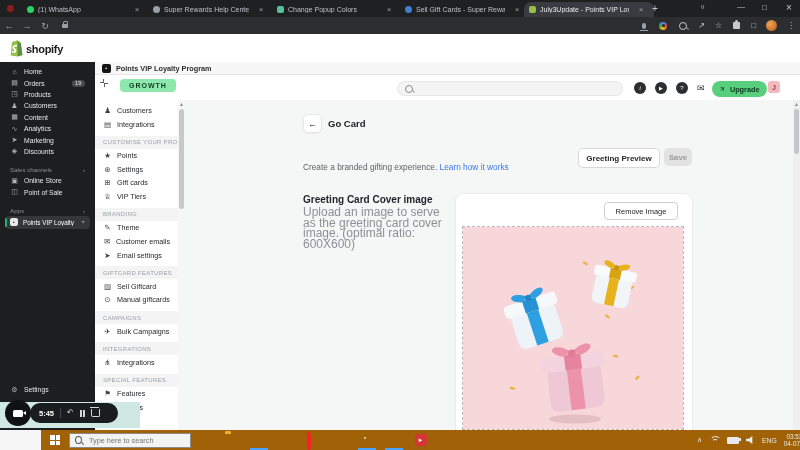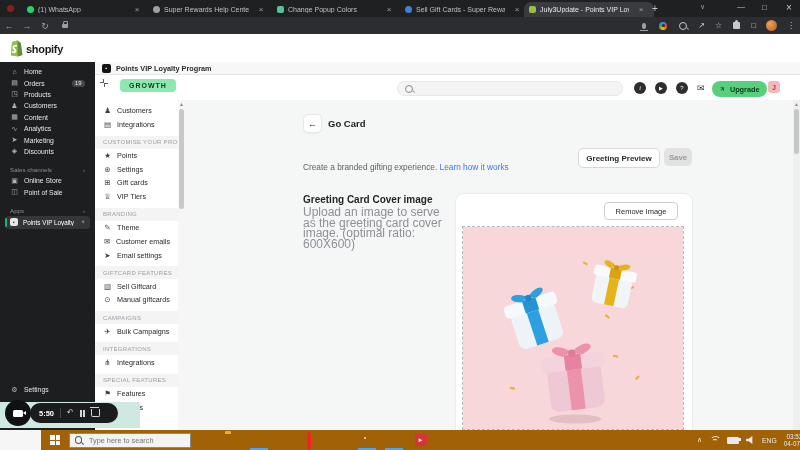--- a/index.html
+++ b/index.html
@@ -487,21 +487,21 @@
     <span class="up">▲</span>
     <span class="thumb"></span>
   </div>
 
   
   <div class="abs rec-strip"></div>
   <div class="abs rec-cam">
       <span class="cam"></span>
     </div>
   <div class="abs rec-pill">
-    <span class="tm">5:50</span>
+    <span class="tm">5:45</span>
     <span class="sep"></span>
     <span class="ri">↶</span>
     <span class="pause">
         <i></i>
         <i></i>
       </span>
     <span class="trash"></span>
   </div>
 
   

